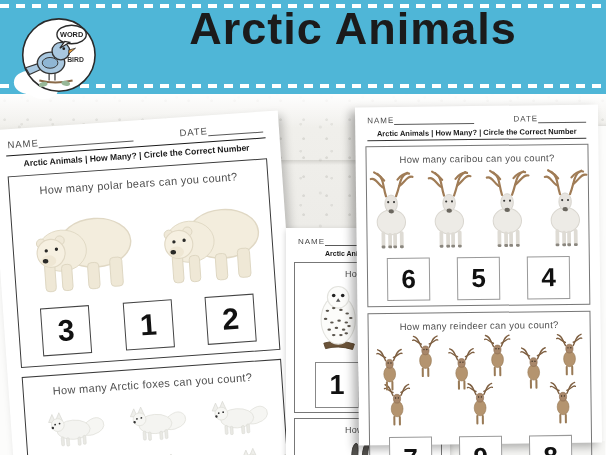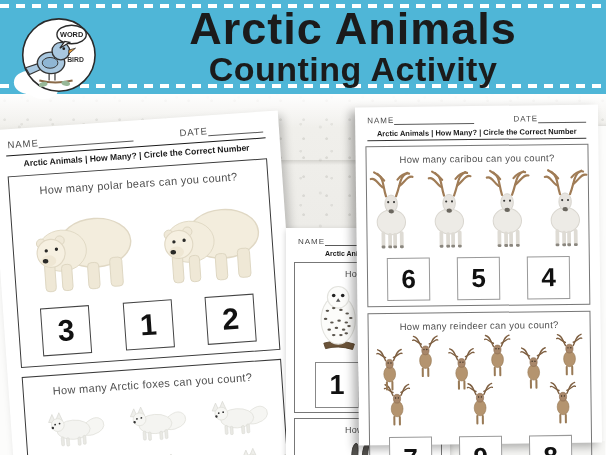--- a/index.html
+++ b/index.html
@@ -214,21 +214,20 @@
         <path d="M60,39 L67,37 L60,43 Z" fill="#e69a3a" stroke="#333" stroke-width=".8"></path>
         <circle cx="55" cy="37.5" r="1.4" fill="#222"></circle>
         <ellipse cx="63" cy="23" rx="15" ry="9.5" fill="#ffffff" stroke="#2a2a2a" stroke-width="1.4"></ellipse>
         <path d="M56,30 L51,37 L61,31 Z" fill="#ffffff" stroke="#2a2a2a" stroke-width="1.2"></path>
         <text x="63" y="26" text-anchor="middle" font-size="7.5" font-weight="bold" fill="#222">WORD</text>
         <text x="67" y="51" text-anchor="middle" font-size="7" font-weight="bold" fill="#333">BIRD</text>
       </svg>
     </div>
     <div class="titles">
       <div class="title">Arctic Animals</div>
-      <div class="subtitle">Counting Activity</div>
     </div>
   </header>
 
   <div class="snow-top"></div>
   <div class="horizon"></div>
   <div class="back-sheet back-left"></div>
   <div class="back-sheet back-right"></div>
   <div class="back-strip">
     <div class="blob"></div>
     <div class="vline"></div>

